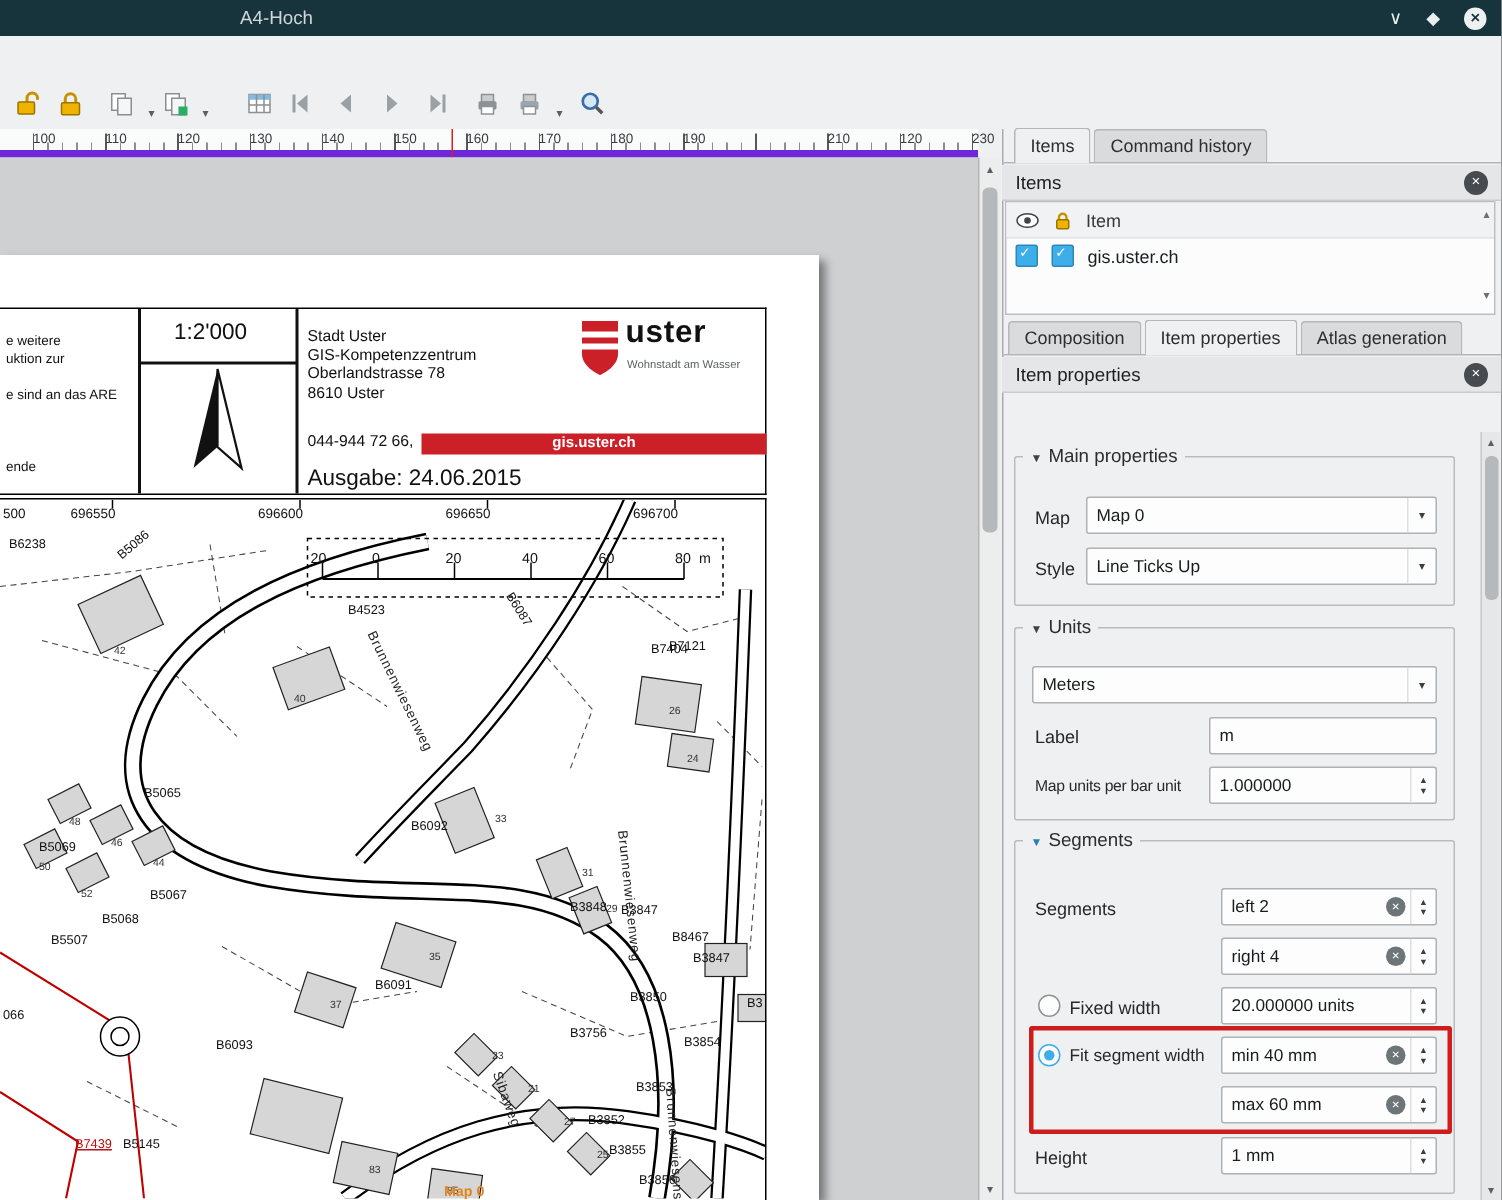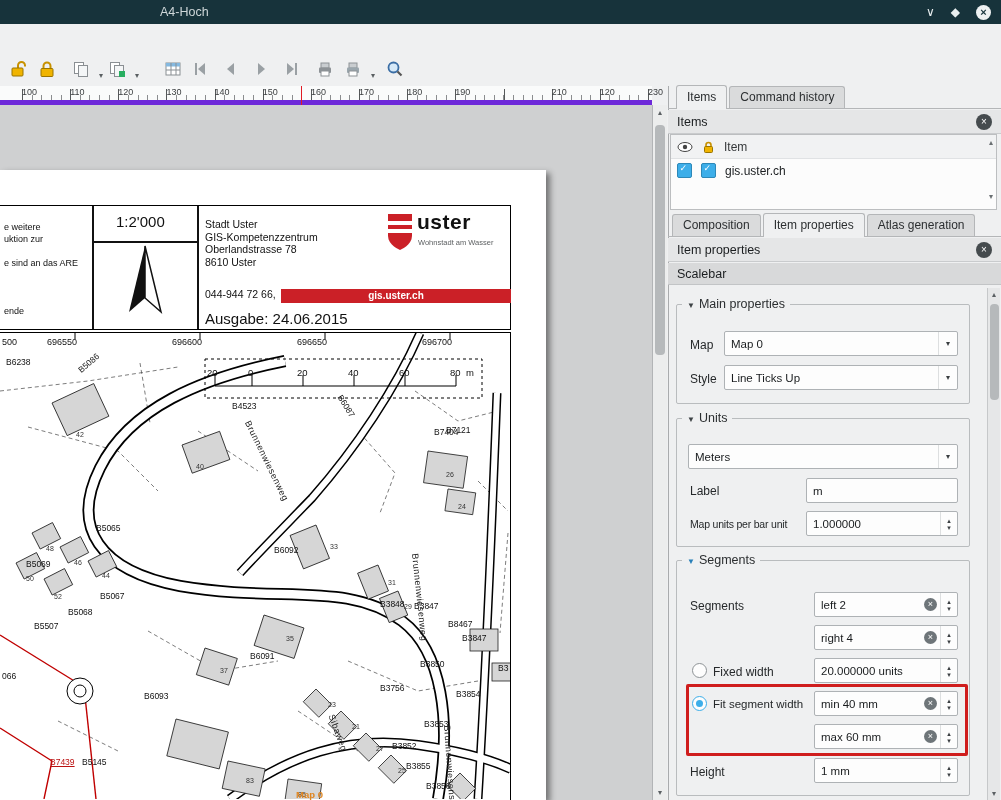--- a/index.html
+++ b/index.html
@@ -505,23 +505,20 @@
   <div class="tabbar" style="left:668px;top:213px;width:333px;height:24px;padding-left:4px">
     <div class="tab">Composition</div>
     <div class="tab active">Item properties</div>
     <div class="tab">Atlas generation</div>
   </div>
 
   <div class="dock-head" style="top:238px">
     <span>Item properties</span>
     <span class="dock-close">×</span>
   </div>
-  <div id="sub-bar" class="abs">
-    <span>Scalebar</span>
-  </div>
 
   <div class="group" style="left:676px;top:304px;width:292px;height:98px"></div>
   <div class="group-title" style="left:682px;top:297px"><span class="tri">▼</span><span>Main properties</span></div>
   <div class="flabel" style="left:690px;top:338px">Map</div>
   <div class="inputbox" style="left:724px;top:331px;width:234px">
     <span class="ival">Map 0</span>
     <span class="combo-arrow">▾</span>
   </div>
   <div class="flabel" style="left:690px;top:372px">Style</div>
   <div class="inputbox" style="left:724px;top:365px;width:234px">

